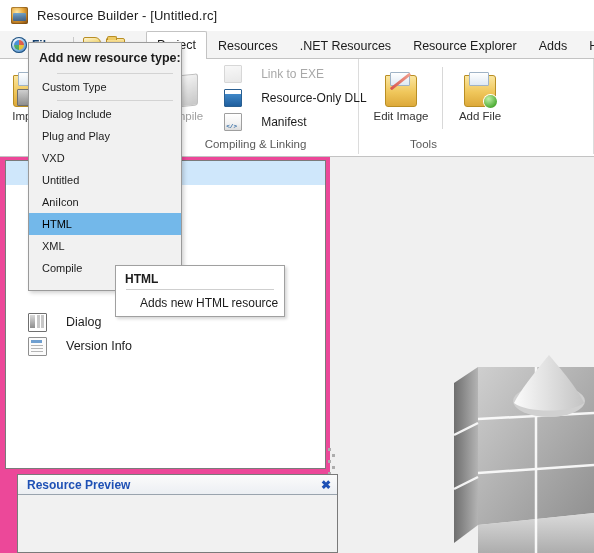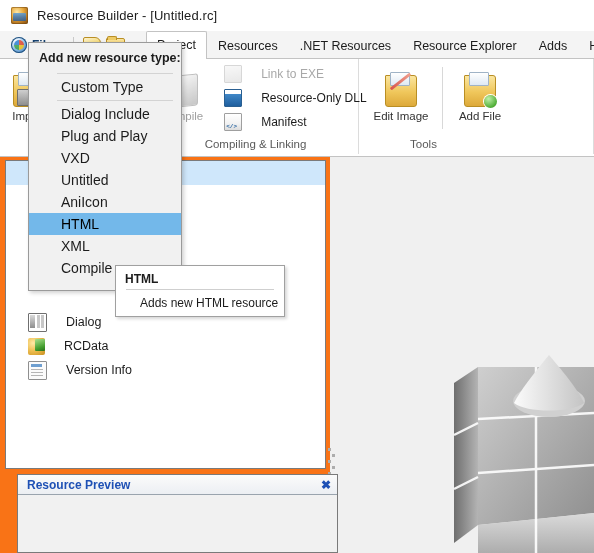--- a/index.html
+++ b/index.html
@@ -10,21 +10,21 @@
     font-family: "Liberation Sans", sans-serif;
     font-size: 12px;
     color: #1a1a1a;
     background: #ffffff;
     overflow: hidden;
     position: relative;
     -webkit-font-smoothing: antialiased;
   }
   .app {
     position: absolute; inset: 0;
-    background: #f97316;
+    background: #ec4899;
   }
 
   
   .titlebar {
     position: absolute; left: 0; top: 0; width: 594px; height: 31px;
     background: #ffffff;
     display: flex; align-items: center;
   }
   .titlebar-icon {
     width: 17px; height: 17px; margin-left: 11px; margin-right: 9px;
@@ -318,22 +318,22 @@
     background:#f1f1f1; border:1px solid #9a9a9a;
     box-shadow: 2px 2px 4px rgba(0,0,0,.18);
     z-index: 40;
   }
   .menu-head {
     font-size:12.5px; font-weight:bold; color:#1c1c1c;
     padding:8px 0 6px 10px;
   }
   .menu-sep { height:1px; background:#d3d3d3; margin:2px 8px 2px 28px; }
   .menu-item {
-    height:22px; line-height:22px; padding-left:32px;
-    font-size:14px; color:#1c1c1c; cursor:default; white-space:nowrap;
+    height:22px; line-height:22px; padding-left:13px;
+    font-size:11px; color:#1c1c1c; cursor:default; white-space:nowrap;
   }
   .menu-item.hl { background:#73b8ea; color:#000; }
 
   
   .tooltip {
     position:absolute; left:115px; top:265px; width:168px; height:50px;
     background:#ffffff; border:1px solid #a0a0a0;
     box-shadow: 2px 2px 3px rgba(0,0,0,.16);
     z-index: 60;
   }
@@ -496,24 +496,20 @@
   <div class="treepanel">
     <div class="tree-row selected">
       <span class="lbl"></span>
     </div>
     <div style="height:125px"></div>
     <div class="tree-row">
       <span class="tree-ico ic-dialog"></span>
       <span class="lbl">Dialog</span>
     </div>
     <div class="tree-row">
-      <span class="tree-ico ic-rcdata"></span>
-      <span class="lbl">RCData</span>
-    </div>
-    <div class="tree-row">
       <span class="tree-ico ic-version"></span>
       <span class="lbl">Version Info</span>
     </div>
   </div>
 
   <div class="grip">
     <span></span>
       <span></span>
       <span></span>
       <span></span>

